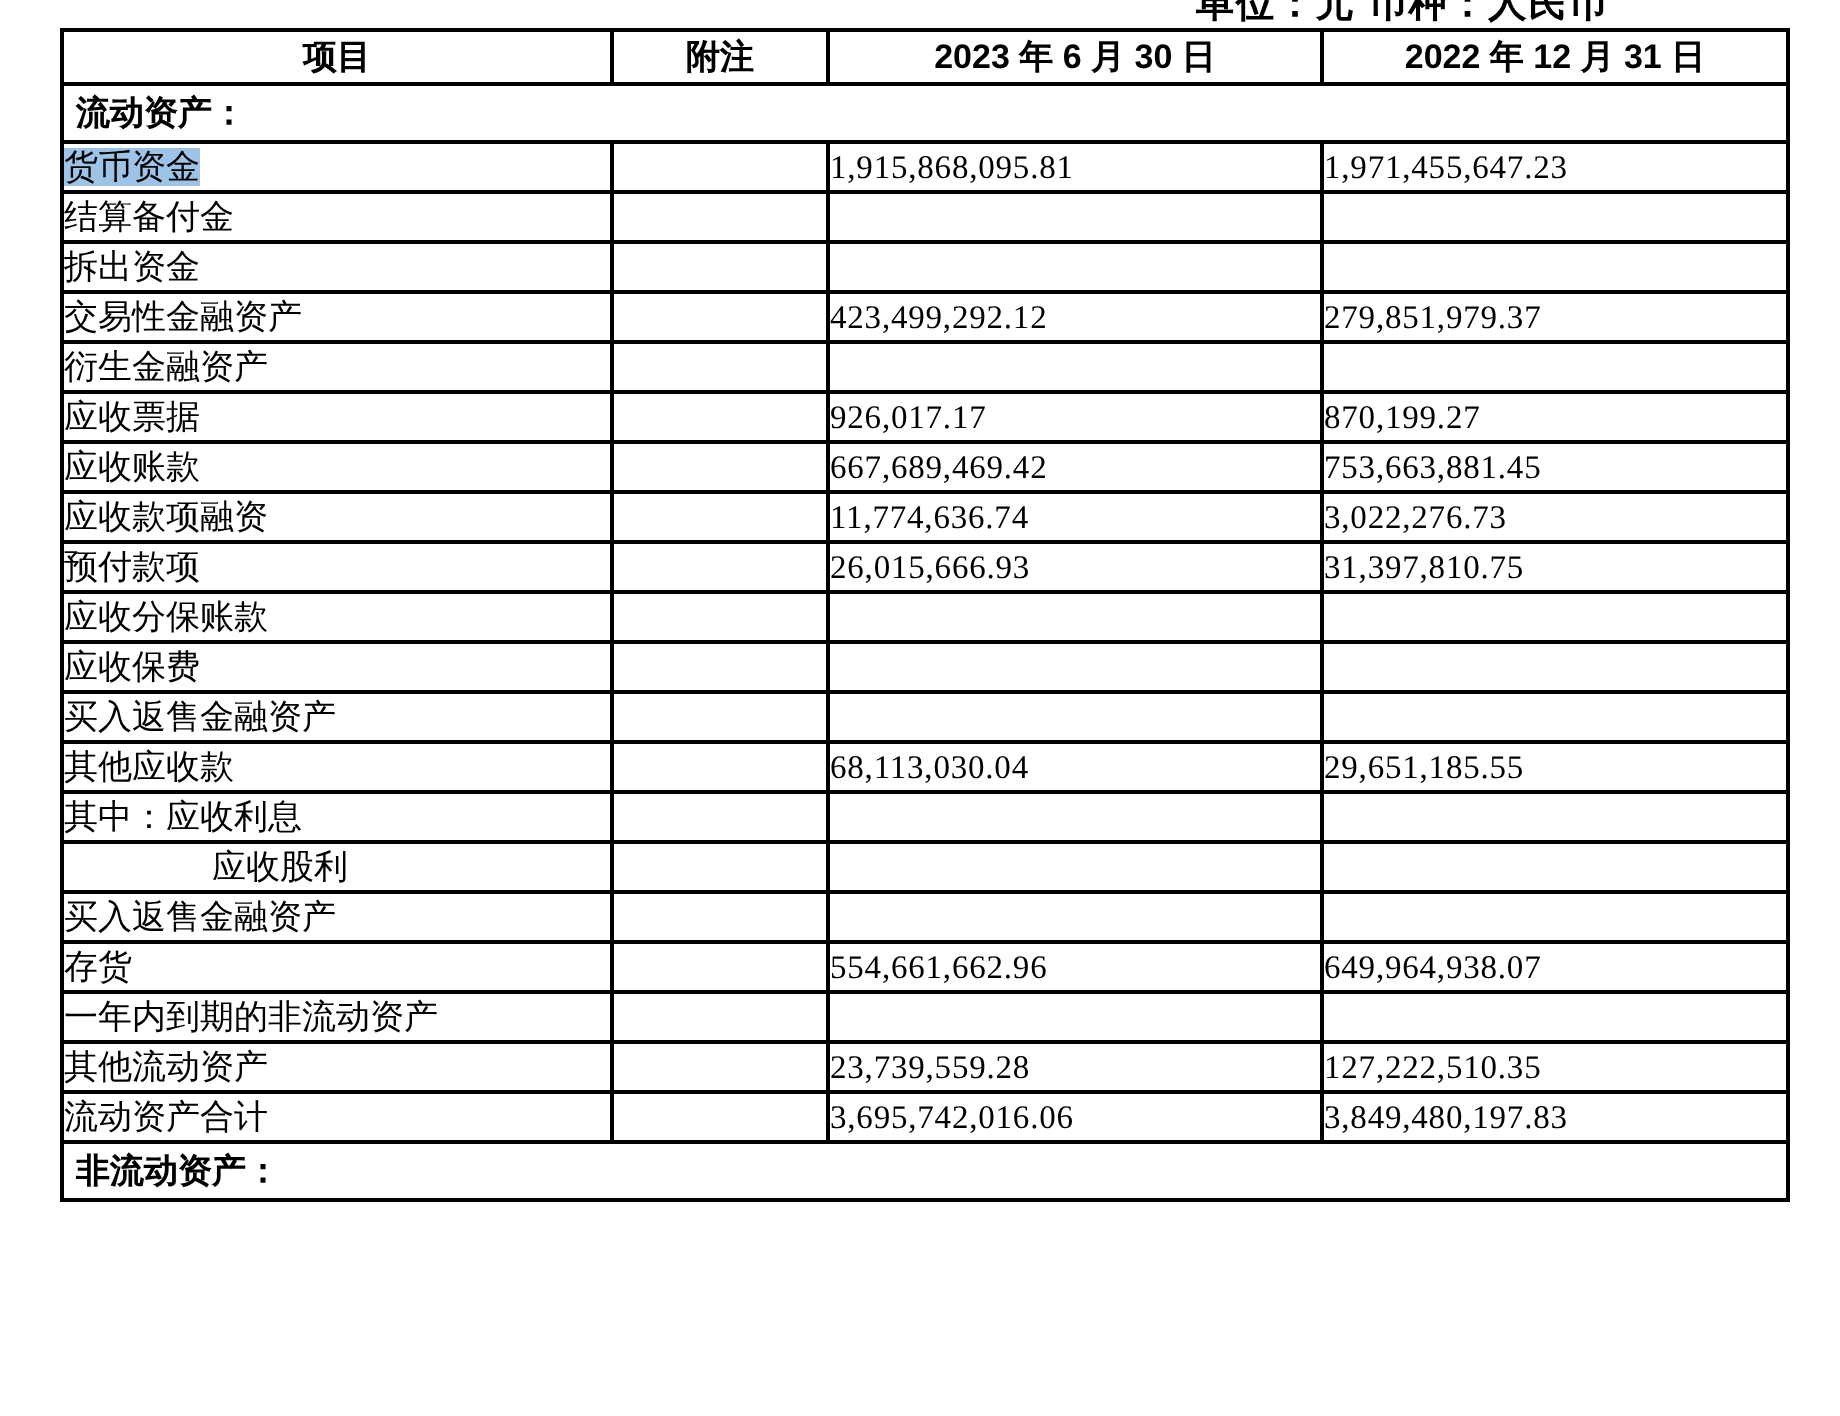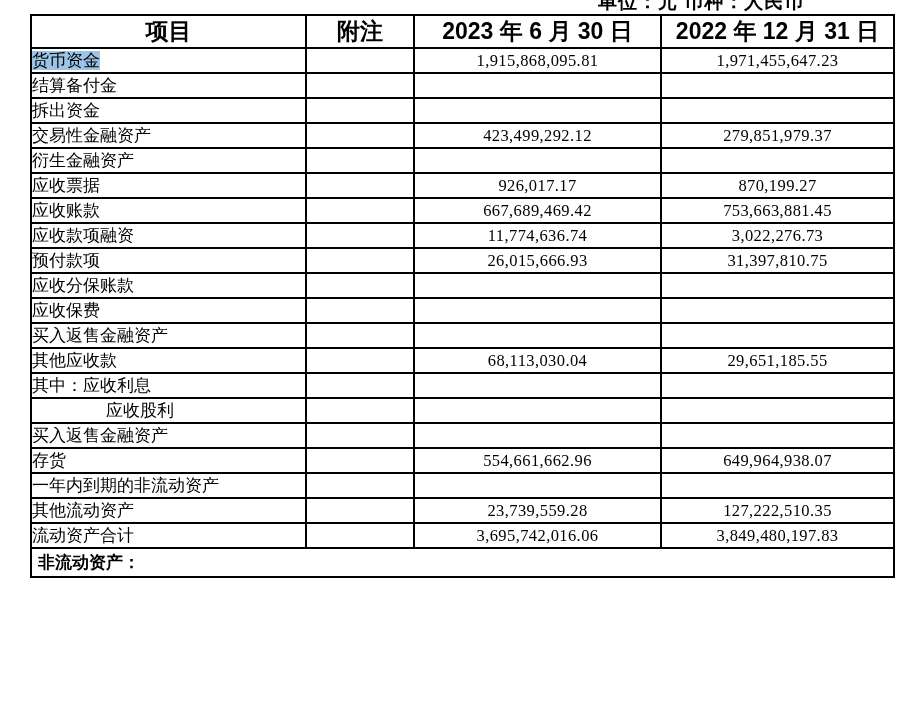--- a/index.html
+++ b/index.html
@@ -43,40 +43,40 @@
     padding: 0;
     overflow: hidden;
     white-space: nowrap;
   }
   table.balance thead tr { height: 27px; }
   table.balance tbody tr { height: 21px; }
   table.balance tbody tr.section { height: 29px; }
   th.hdr {
     font-family: "Liberation Sans", sans-serif;
     font-weight: bold;
-    font-size: 23px;
+    font-size: 17px;
     text-align: center;
   }
   tr.section td {
     font-family: "Liberation Sans", sans-serif;
     font-weight: bold;
     font-size: 17px;
     padding-left: 6px;
     text-align: left;
   }
   td.label {
     font-size: 17px;
     padding-left: 15px;
     text-align: left;
   }
   td.label.deep  { padding-left: 74px; }
   td.label.total { }
   td.num {
     font-size: 16.5px;
-    text-align: center;
+    text-align: left;
     padding-right: 8px;
     letter-spacing: 0.4px;
     margin-left: 29px;
   }
   .highlight {
     background: #9dc3e6;
   }
 </style>
 </head>
 <body>
@@ -92,20 +92,23 @@
   </colgroup>
   <thead>
     <tr>
       <th class="hdr">项目</th>
       <th class="hdr">附注</th>
       <th class="hdr">2023 年 6 月 30 日</th>
       <th class="hdr">2022 年 12 月 31 日</th>
     </tr>
   </thead>
   <tbody>
+      <tr class="section">
+        <td colspan="4">流动资产：</td>
+      </tr>
       <tr>
         <td class="label"><span class="highlight">货币资金</span></td>
         <td class="note"></td>
         <td class="num">1,915,868,095.81</td>
         <td class="num">1,971,455,647.23</td>
       </tr>
       <tr>
         <td class="label"><span>结算备付金</span></td>
         <td class="note"></td>
         <td class="num"></td>

